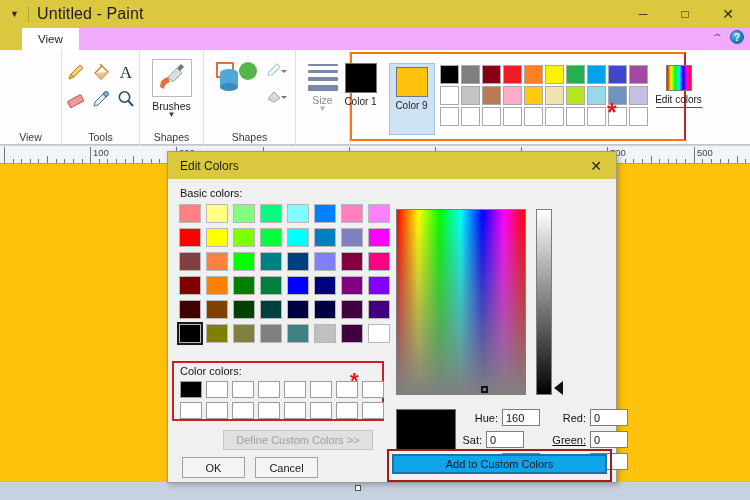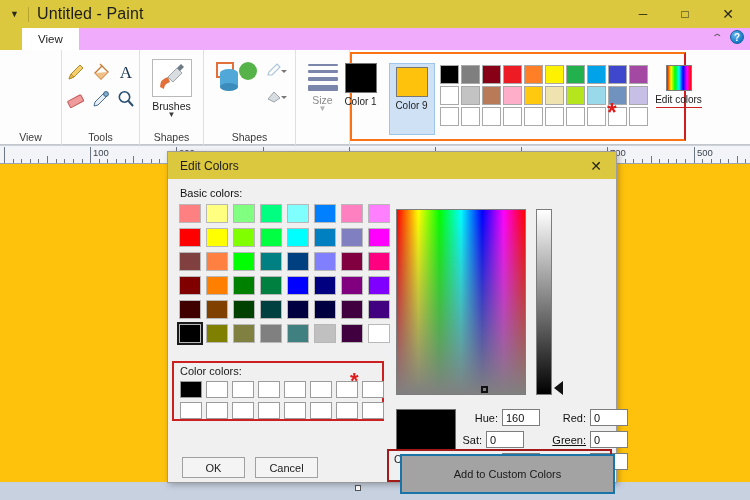--- a/index.html
+++ b/index.html
@@ -261,22 +261,22 @@
   #lum-row{ left:298px; top:274px; } #lum-row .flabel{ width:32px; }
   #red-row{ left:378px; top:230px; } #red-row .flabel{ width:40px; }
   #green-row{ left:370px; top:252px; } #green-row .flabel{ width:48px;text-decoration:underline; }
   #blue-row{ left:378px; top:274px; } #blue-row .flabel{ width:40px; }
 
   #addwrap{
     position:absolute; left:219px; top:270px; width:225px; height:33px;
     border:2px solid #a31a1a;
   }
   #addbtn{
-    position:absolute; left:11px; top:3px; width:215px; height:40px;
-    border:2px solid #1b74a8; background:#a3a3a3;
+    position:absolute; left:3px; top:3px; width:215px; height:20px;
+    border:2px solid #1b74a8; background:#0ea5e9;
     display:flex; align-items:center; justify-content:center; font-size:11px;
   }
 </style>
 </head>
 <body>
 
 <div id="titlebar">
   <div id="qat">
     <div class="qat-btn">▼</div>
     <div class="qat-sep"></div>
@@ -626,20 +626,21 @@
           <div class="csw" style="background: rgb(255, 255, 255);"></div>
           <div class="csw" style="background: rgb(255, 255, 255);"></div>
           <div class="csw" style="background: rgb(255, 255, 255);"></div>
           <div class="csw" style="background: rgb(255, 255, 255);"></div>
           <div class="csw" style="background: rgb(255, 255, 255);"></div>
           <div class="csw" style="background: rgb(255, 255, 255);"></div>
         </div>
       <div id="cust-asterisk">*</div>
     </div>
 
+    <div id="definebtn">Define Custom Colors &gt;&gt;</div>
     <div id="okbtn">OK</div>
     <div id="cancelbtn">Cancel</div>
 
     <div id="gradbox">
       <div id="gradcursor"></div>
     </div>
     <div id="lumslider"></div>
     <div id="lumarrow"></div>
 
     <div id="solidswatch" style="background: rgb(0, 0, 0);"></div>

